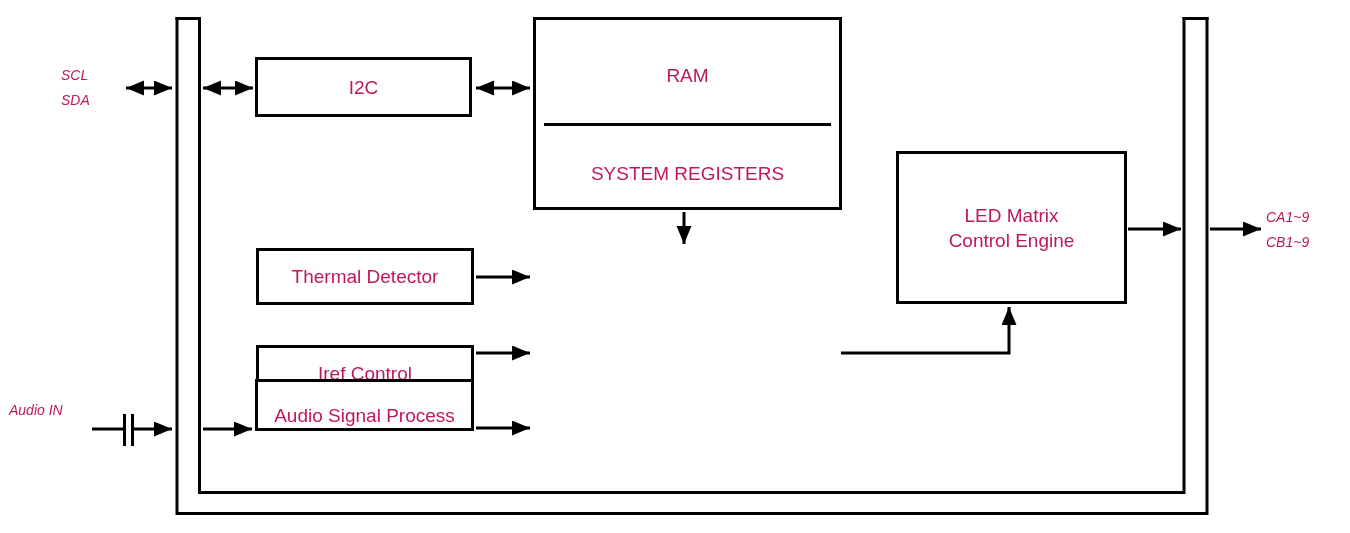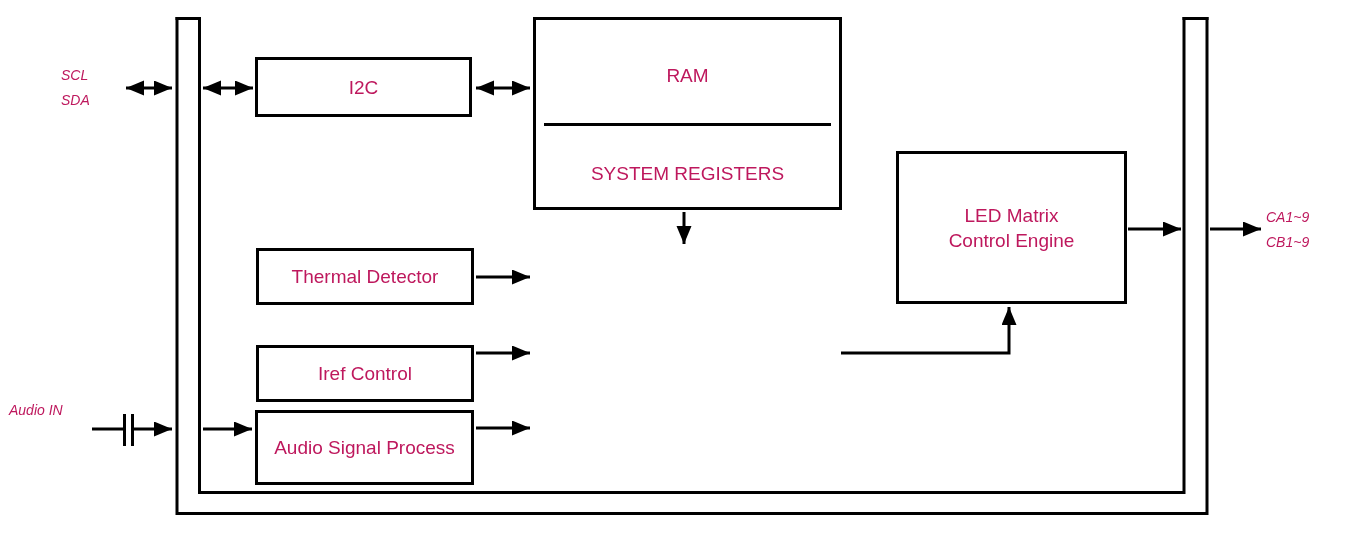--- a/index.html
+++ b/index.html
@@ -88,21 +88,21 @@
   </div>
 
   <div class="block" style="left:256px;top:248px;width:218px;height:57px;">
     <span>Thermal Detector</span>
   </div>
 
   <div class="block" style="left:256px;top:325px;width:218px;height:57px;margin-top:20px;">
     <span>Iref Control</span>
   </div>
 
-  <div class="block" style="left:255px;top:410px;width:219px;height:75px;">
+  <div class="block" style="left:255px;top:379px;width:219px;height:52px;align-items:flex-end;">
     <span>Audio Signal Process</span>
   </div>
 
 
   <div class="block" style="left:896px;top:151px;width:231px;height:153px;flex-direction:column;">
     <span>LED Matrix</span>
     <span>Control Engine</span>
   </div>
 
   <div class="portlabel" style="left:61px;top:63px;">

